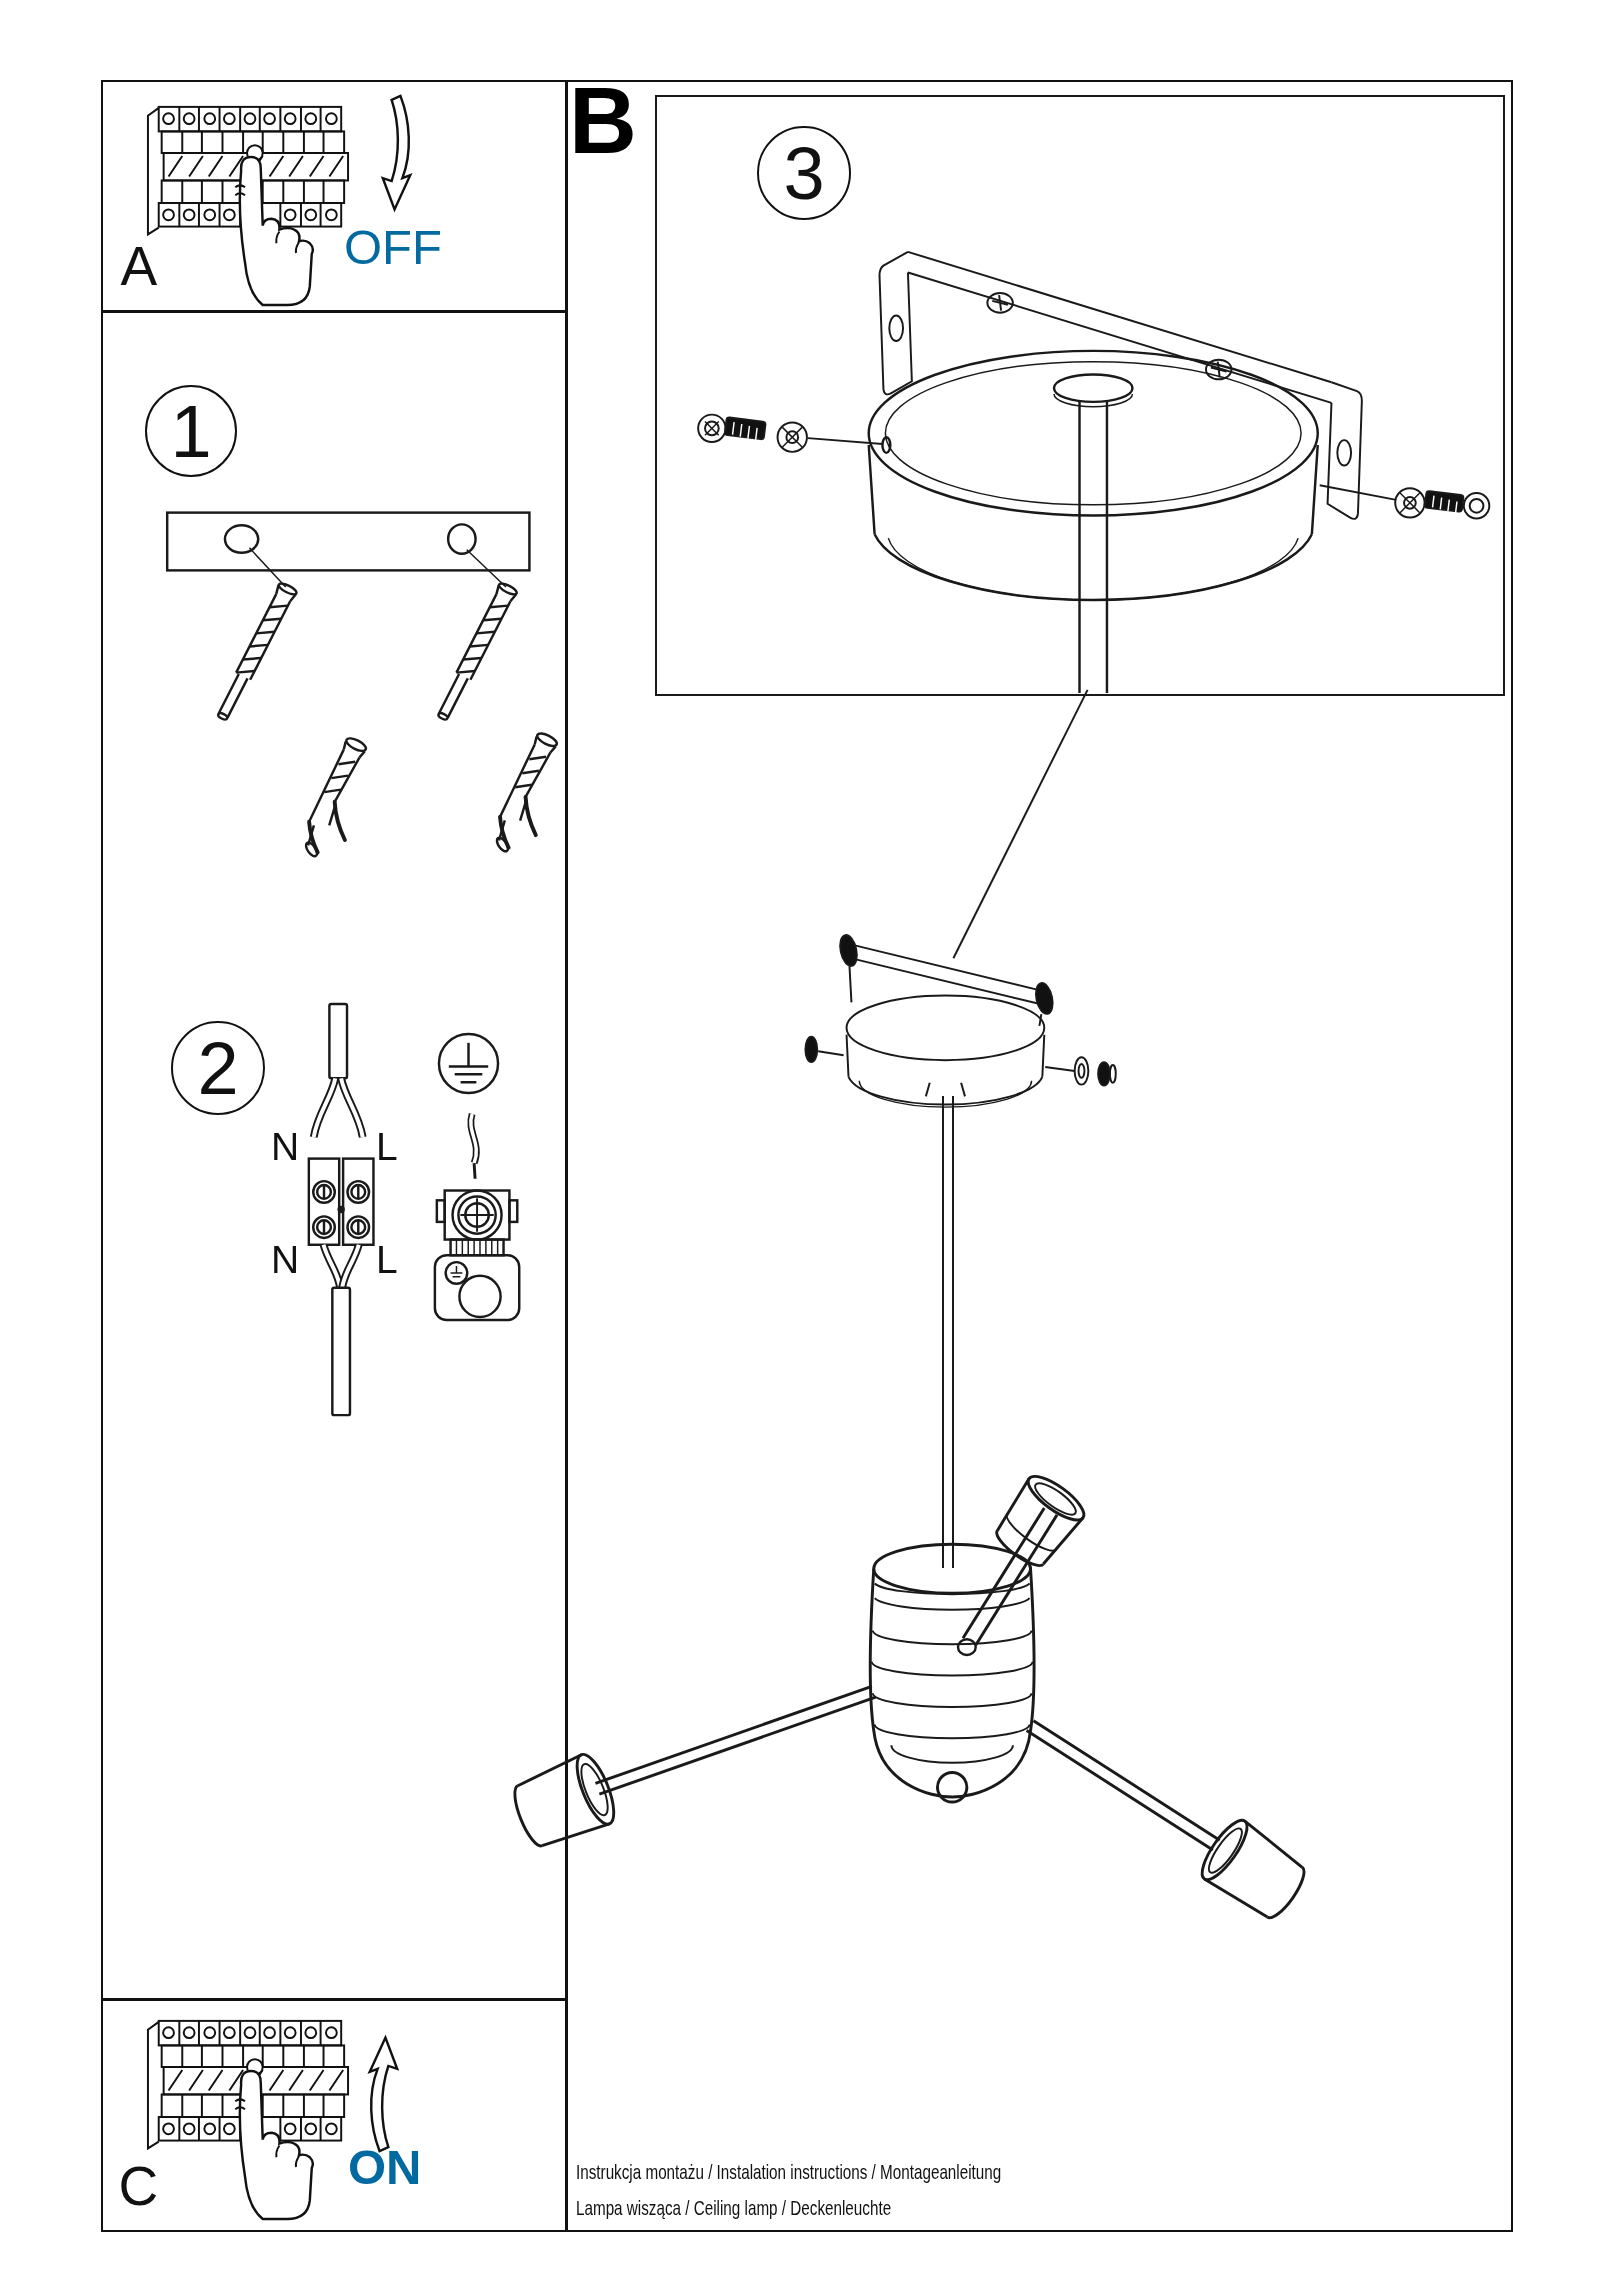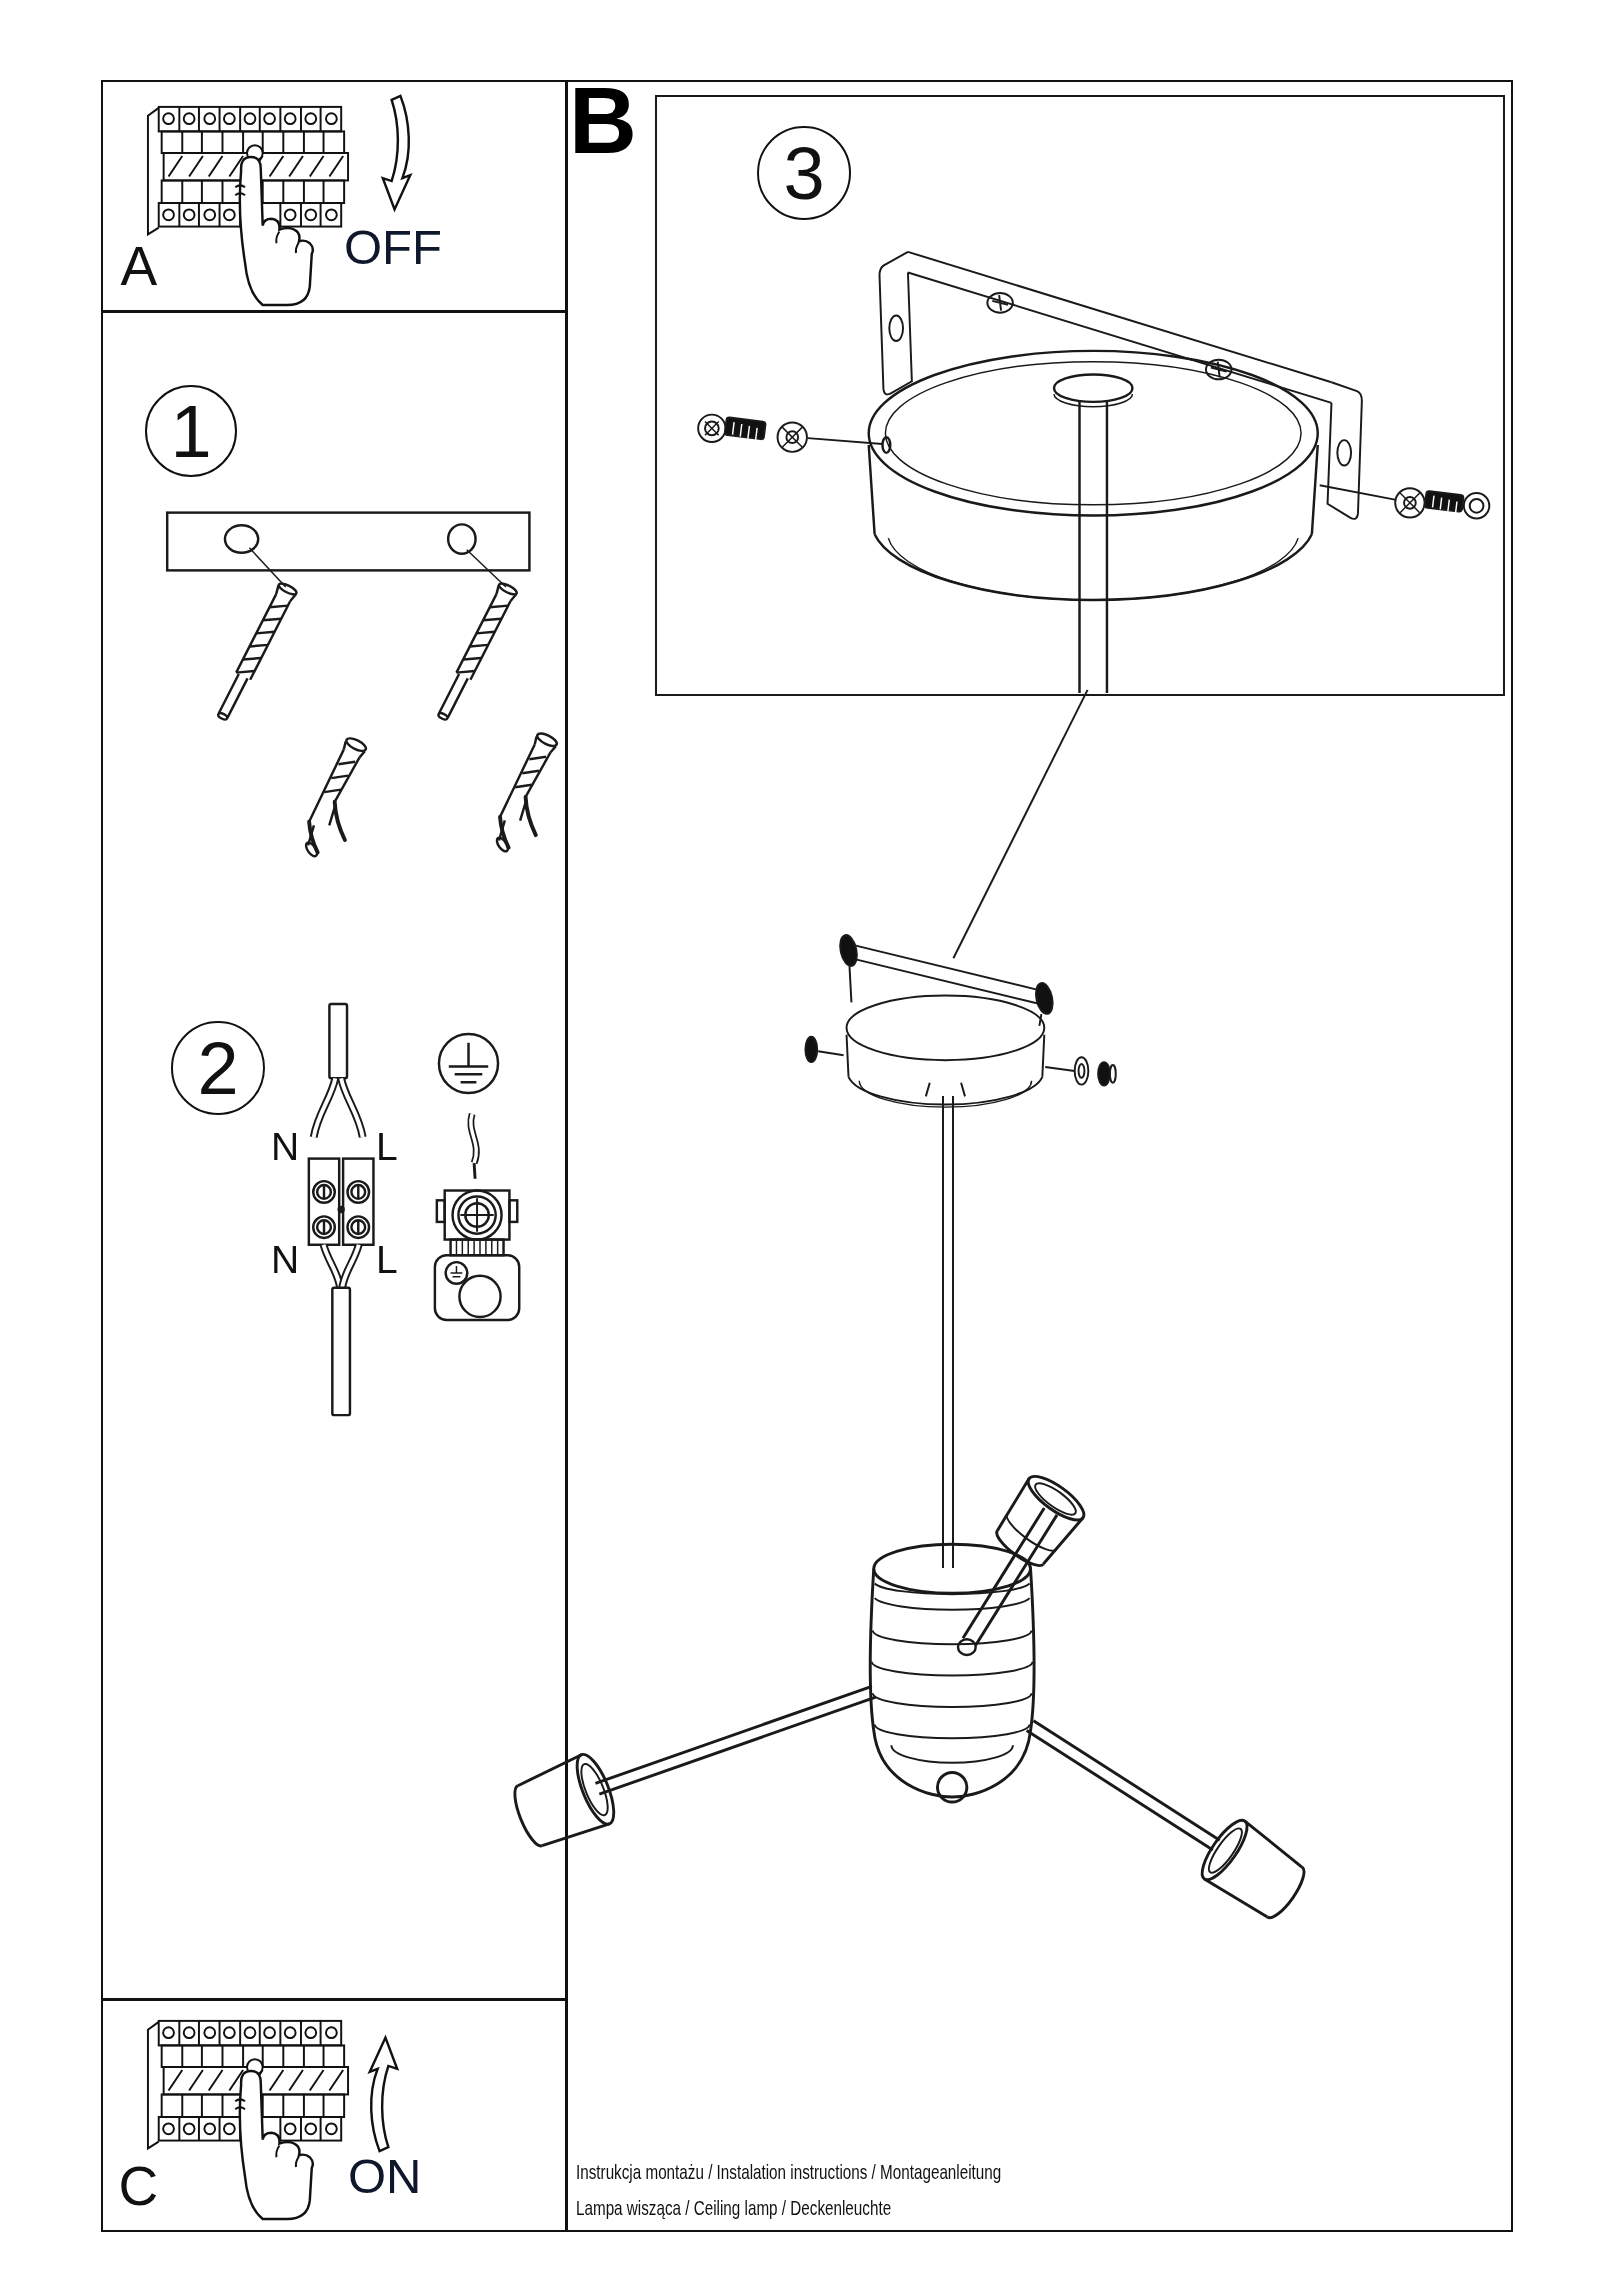--- a/index.html
+++ b/index.html
@@ -5,21 +5,21 @@
   html,body{margin:0;padding:0;background:#fff;}
   #page{position:relative;width:1620px;height:2293px;background:#fff;overflow:hidden;
         font-family:"Liberation Sans", sans-serif;color:#111;}
   .abs{position:absolute;}
   .frame{border:2.9px solid #111;box-sizing:border-box;background:#fff;}
   .thinframe{border:2px solid #1a1a1a;box-sizing:border-box;background:#fff;}
   .divider{background:#111;}
   .circle-badge{border:2.9px solid #111;border-radius:50%;display:flex;align-items:center;justify-content:center;
         font-size:74px;font-weight:400;color:#111;background:#fff;box-sizing:border-box;}
   .biglabel{font-size:55px;color:#111;line-height:1;}
-  .statelabel{font-size:49px;color:#0f172a;line-height:1;}
+  .statelabel{font-size:49px;color:#0369a1;line-height:1;}
   .wirelabel{font-size:39px;color:#111;line-height:1;}
   #letter-b{font-size:94px;font-weight:700;line-height:1;color:#000;}
   .footer-line{font-size:20.6px;color:#111;line-height:1.7;white-space:nowrap;
         transform:scaleX(0.74);transform-origin:left top;}
   svg{display:block;}
 </style>
 </head>
 <body>
 
 <div id="page">
@@ -364,20 +364,20 @@
       <g stroke="#111" stroke-width="2.5" fill="#fff">
         <path d="M98,78 Q97,64 108,64 Q118,64 118,76 L120,134 Q121,127 129,127 Q138,128 137,138 Q146,135 152,138 Q159,141 157,150 Q163,148 168,152 Q173,157 170,163 L168,196 Q166,215 145,215 L120,215 Q105,203 102,172 Q94,122 98,78 Z"></path>
         <path d="M137,140 Q133,146 134,152 M157,151 Q153,157 154,162" fill="none" stroke-width="2"></path>
         <path d="M92,95 Q97,91 102,95 M92,103 Q97,99 102,103" fill="none" stroke-width="2"></path>
       </g>
     </svg>
     <svg class="abs" style="left:257px;top:17.6px;" width="49" height="137" viewBox="0 0 50 140">
       <path d="M22,136 C12,110 10,78 20,52 L12,55 L28,20 L40,52 L31,49 C22,76 23,108 31,132 Z" fill="#fff" stroke="#111" stroke-width="2.5"></path>
     </svg>
     <div class="abs biglabel" style="left:17.6px;top:159px;">C</div>
-    <div class="abs statelabel" style="left:247px;top:152px;">ON</div>
+    <div class="abs statelabel" style="left:247px;top:143px;font-weight:bold;">ON</div>
   </div>
 
   <div class="abs footer-line" style="left:576px;top:2154px;">Instrukcja montażu / Instalation instructions / Montageanleitung</div>
   <div class="abs footer-line" style="left:576px;top:2190px;">Lampa wisząca / Ceiling lamp / Deckenleuchte</div>
 
 </div>
 
 
 </body></html>

